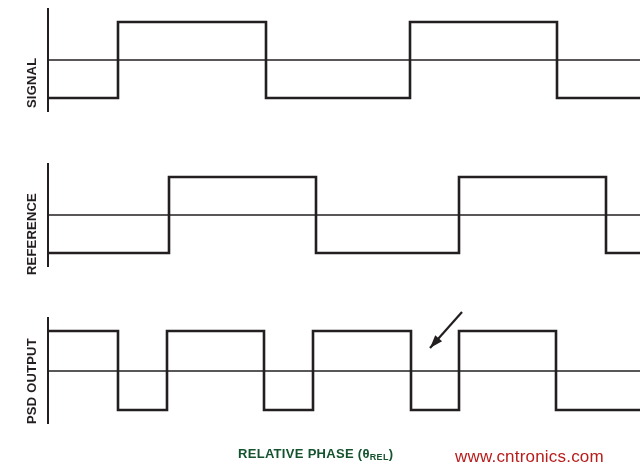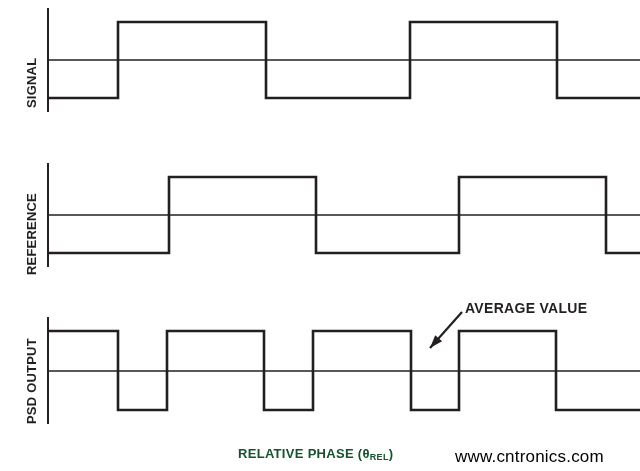--- a/index.html
+++ b/index.html
@@ -67,21 +67,21 @@
     position: relative;
     top: 2px;
   }
 
   #watermark {
     position: absolute;
     left: 455px;
     top: 447px;
     font-family: "Liberation Sans", sans-serif;
     font-size: 17px;
-    color: #000000;
+    color: #b91c1c;
     white-space: nowrap;
     letter-spacing: 0.2px;
   }
 </style>
 </head>
 <body>
 
 <div id="figure">
 
   <svg id="waveform-svg" width="640" height="471" viewBox="0 0 640 471" xmlns="http://www.w3.org/2000/svg">
@@ -109,19 +109,18 @@
         </g>
       </g>
   </svg>
 
   <div class="panel-label" id="label-signal">SIGNAL</div>
 
   <div class="panel-label" id="label-reference">REFERENCE</div>
 
   <div class="panel-label" id="label-psd">PSD OUTPUT</div>
 
-  <div class="annotation-text" id="average-value-label">AVERAGE VALUE</div>
 
   <div id="x-axis-label"><span>RELATIVE PHASE (</span><span>θ</span><sub>REL</sub><span>)</span></div>
 
   <div id="watermark">www.cntronics.com</div>
 
 </div>
 
 </body></html>

